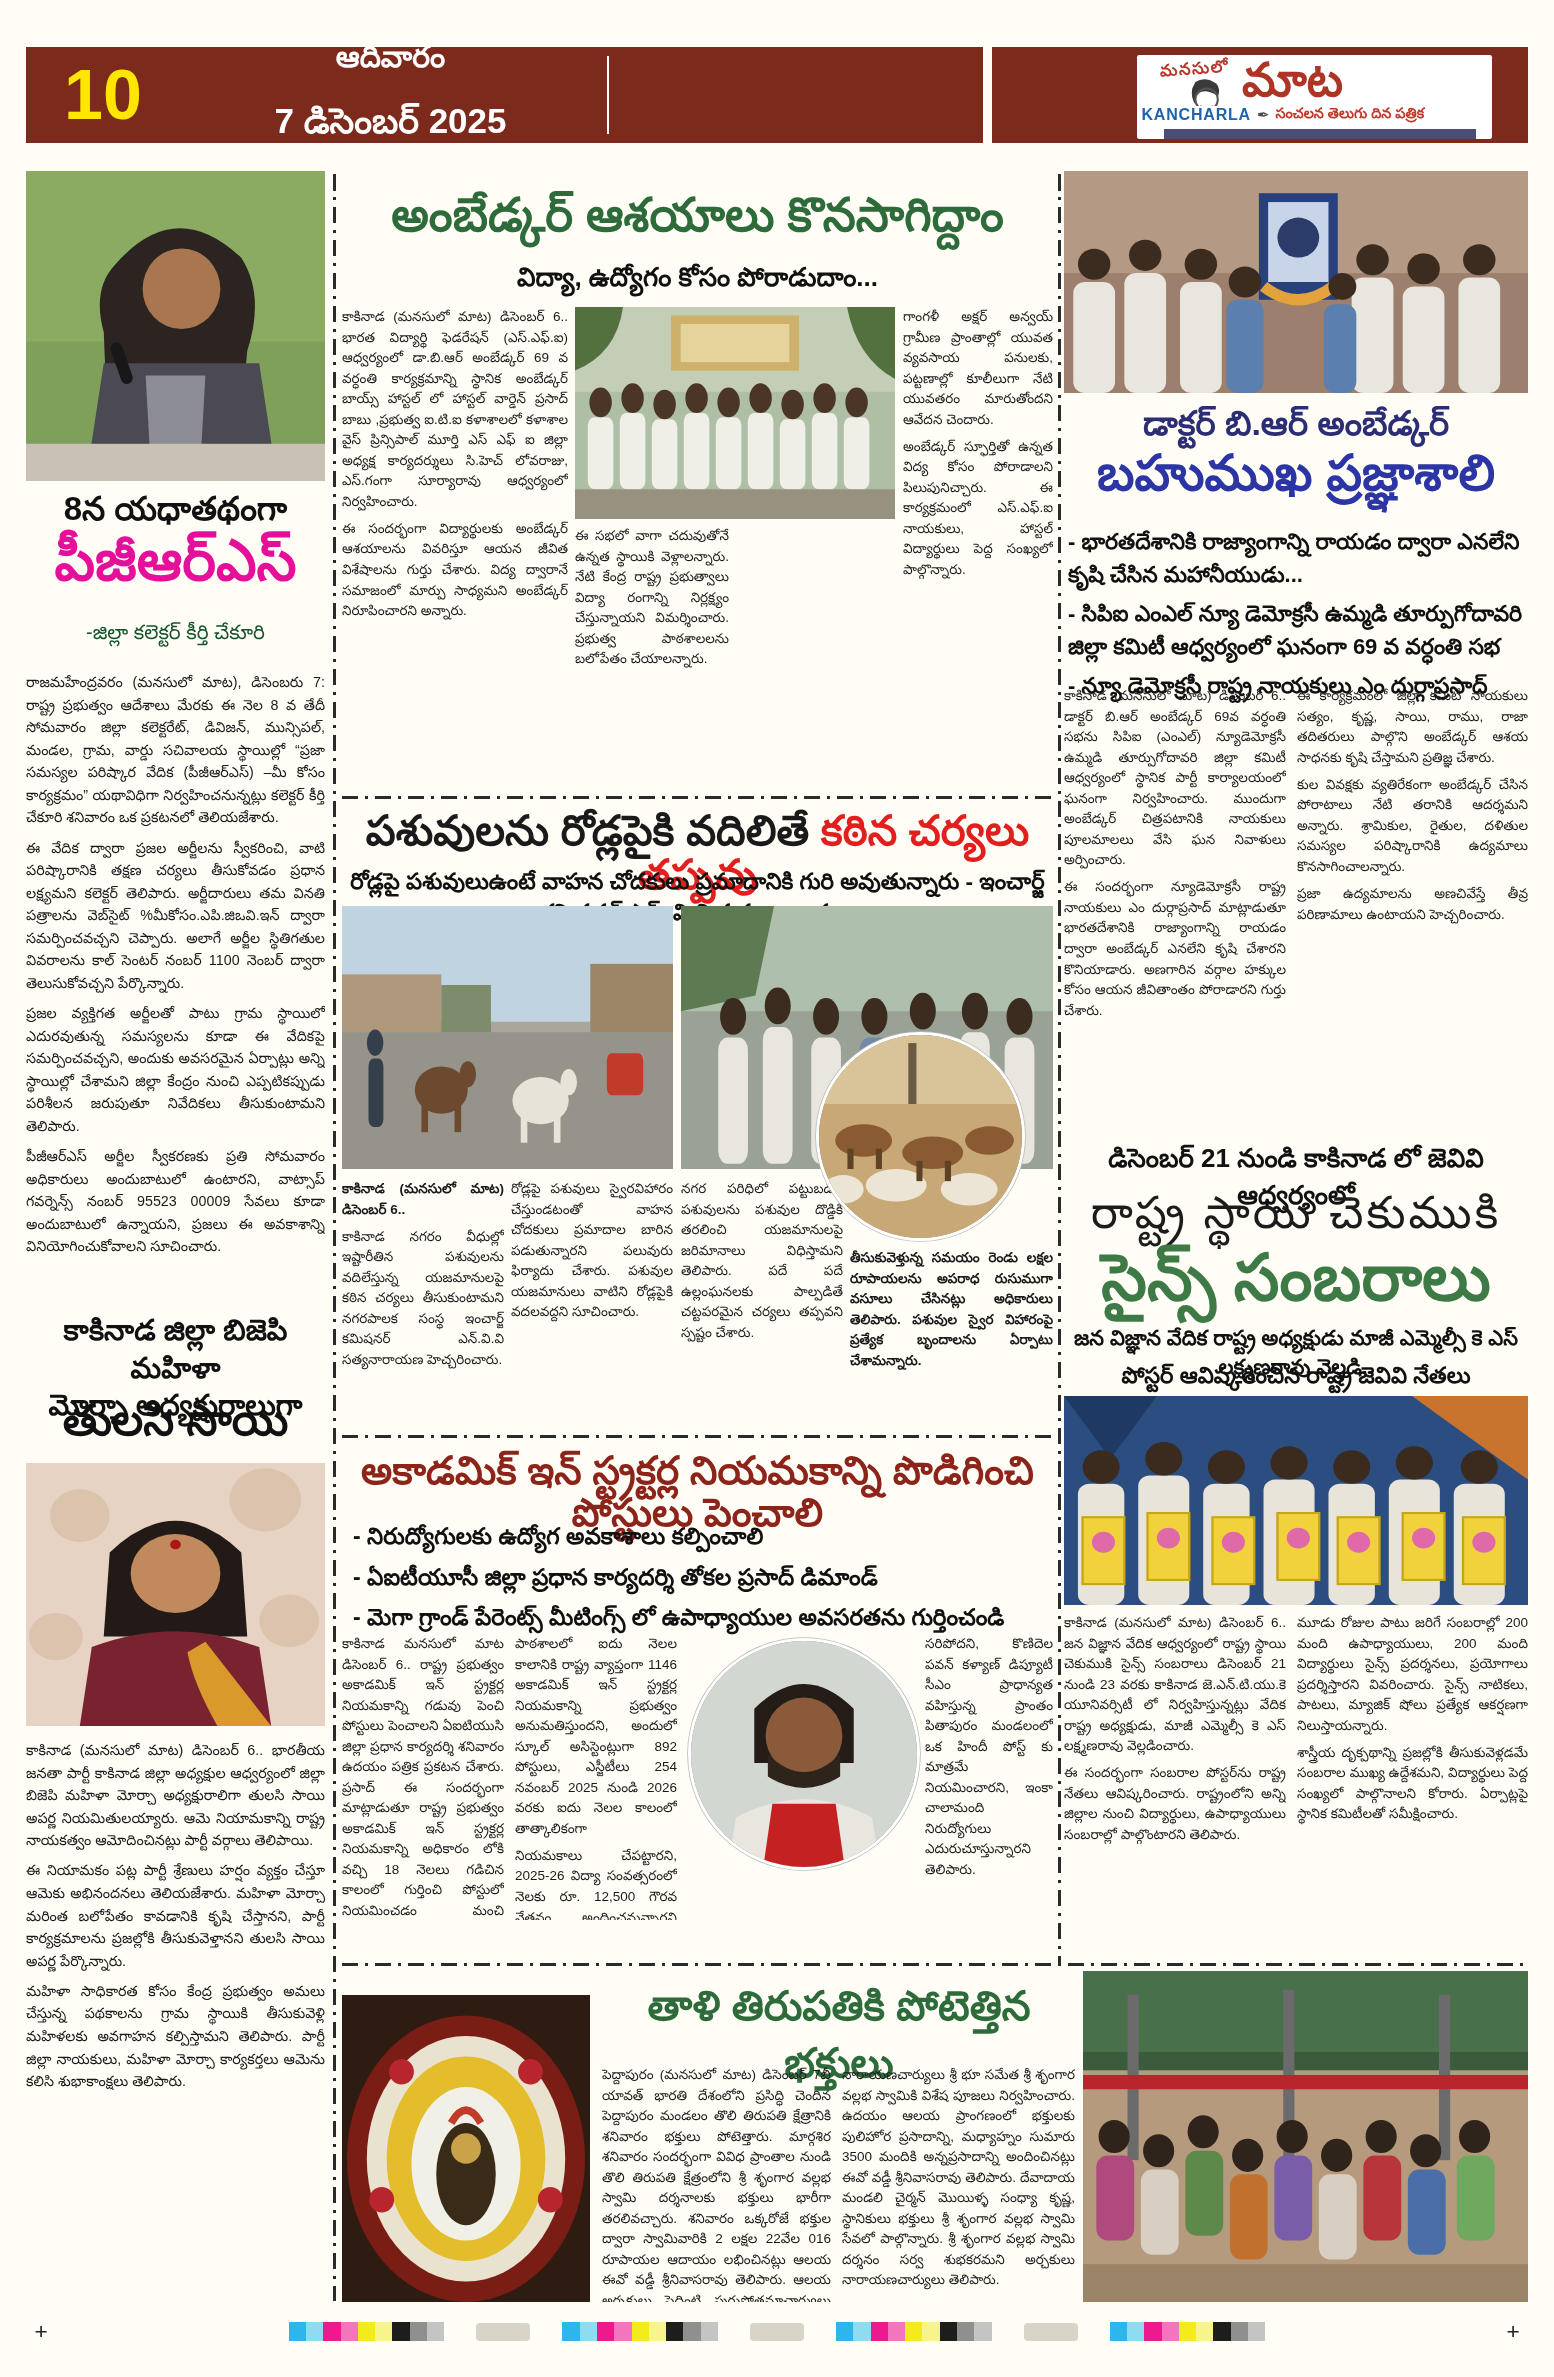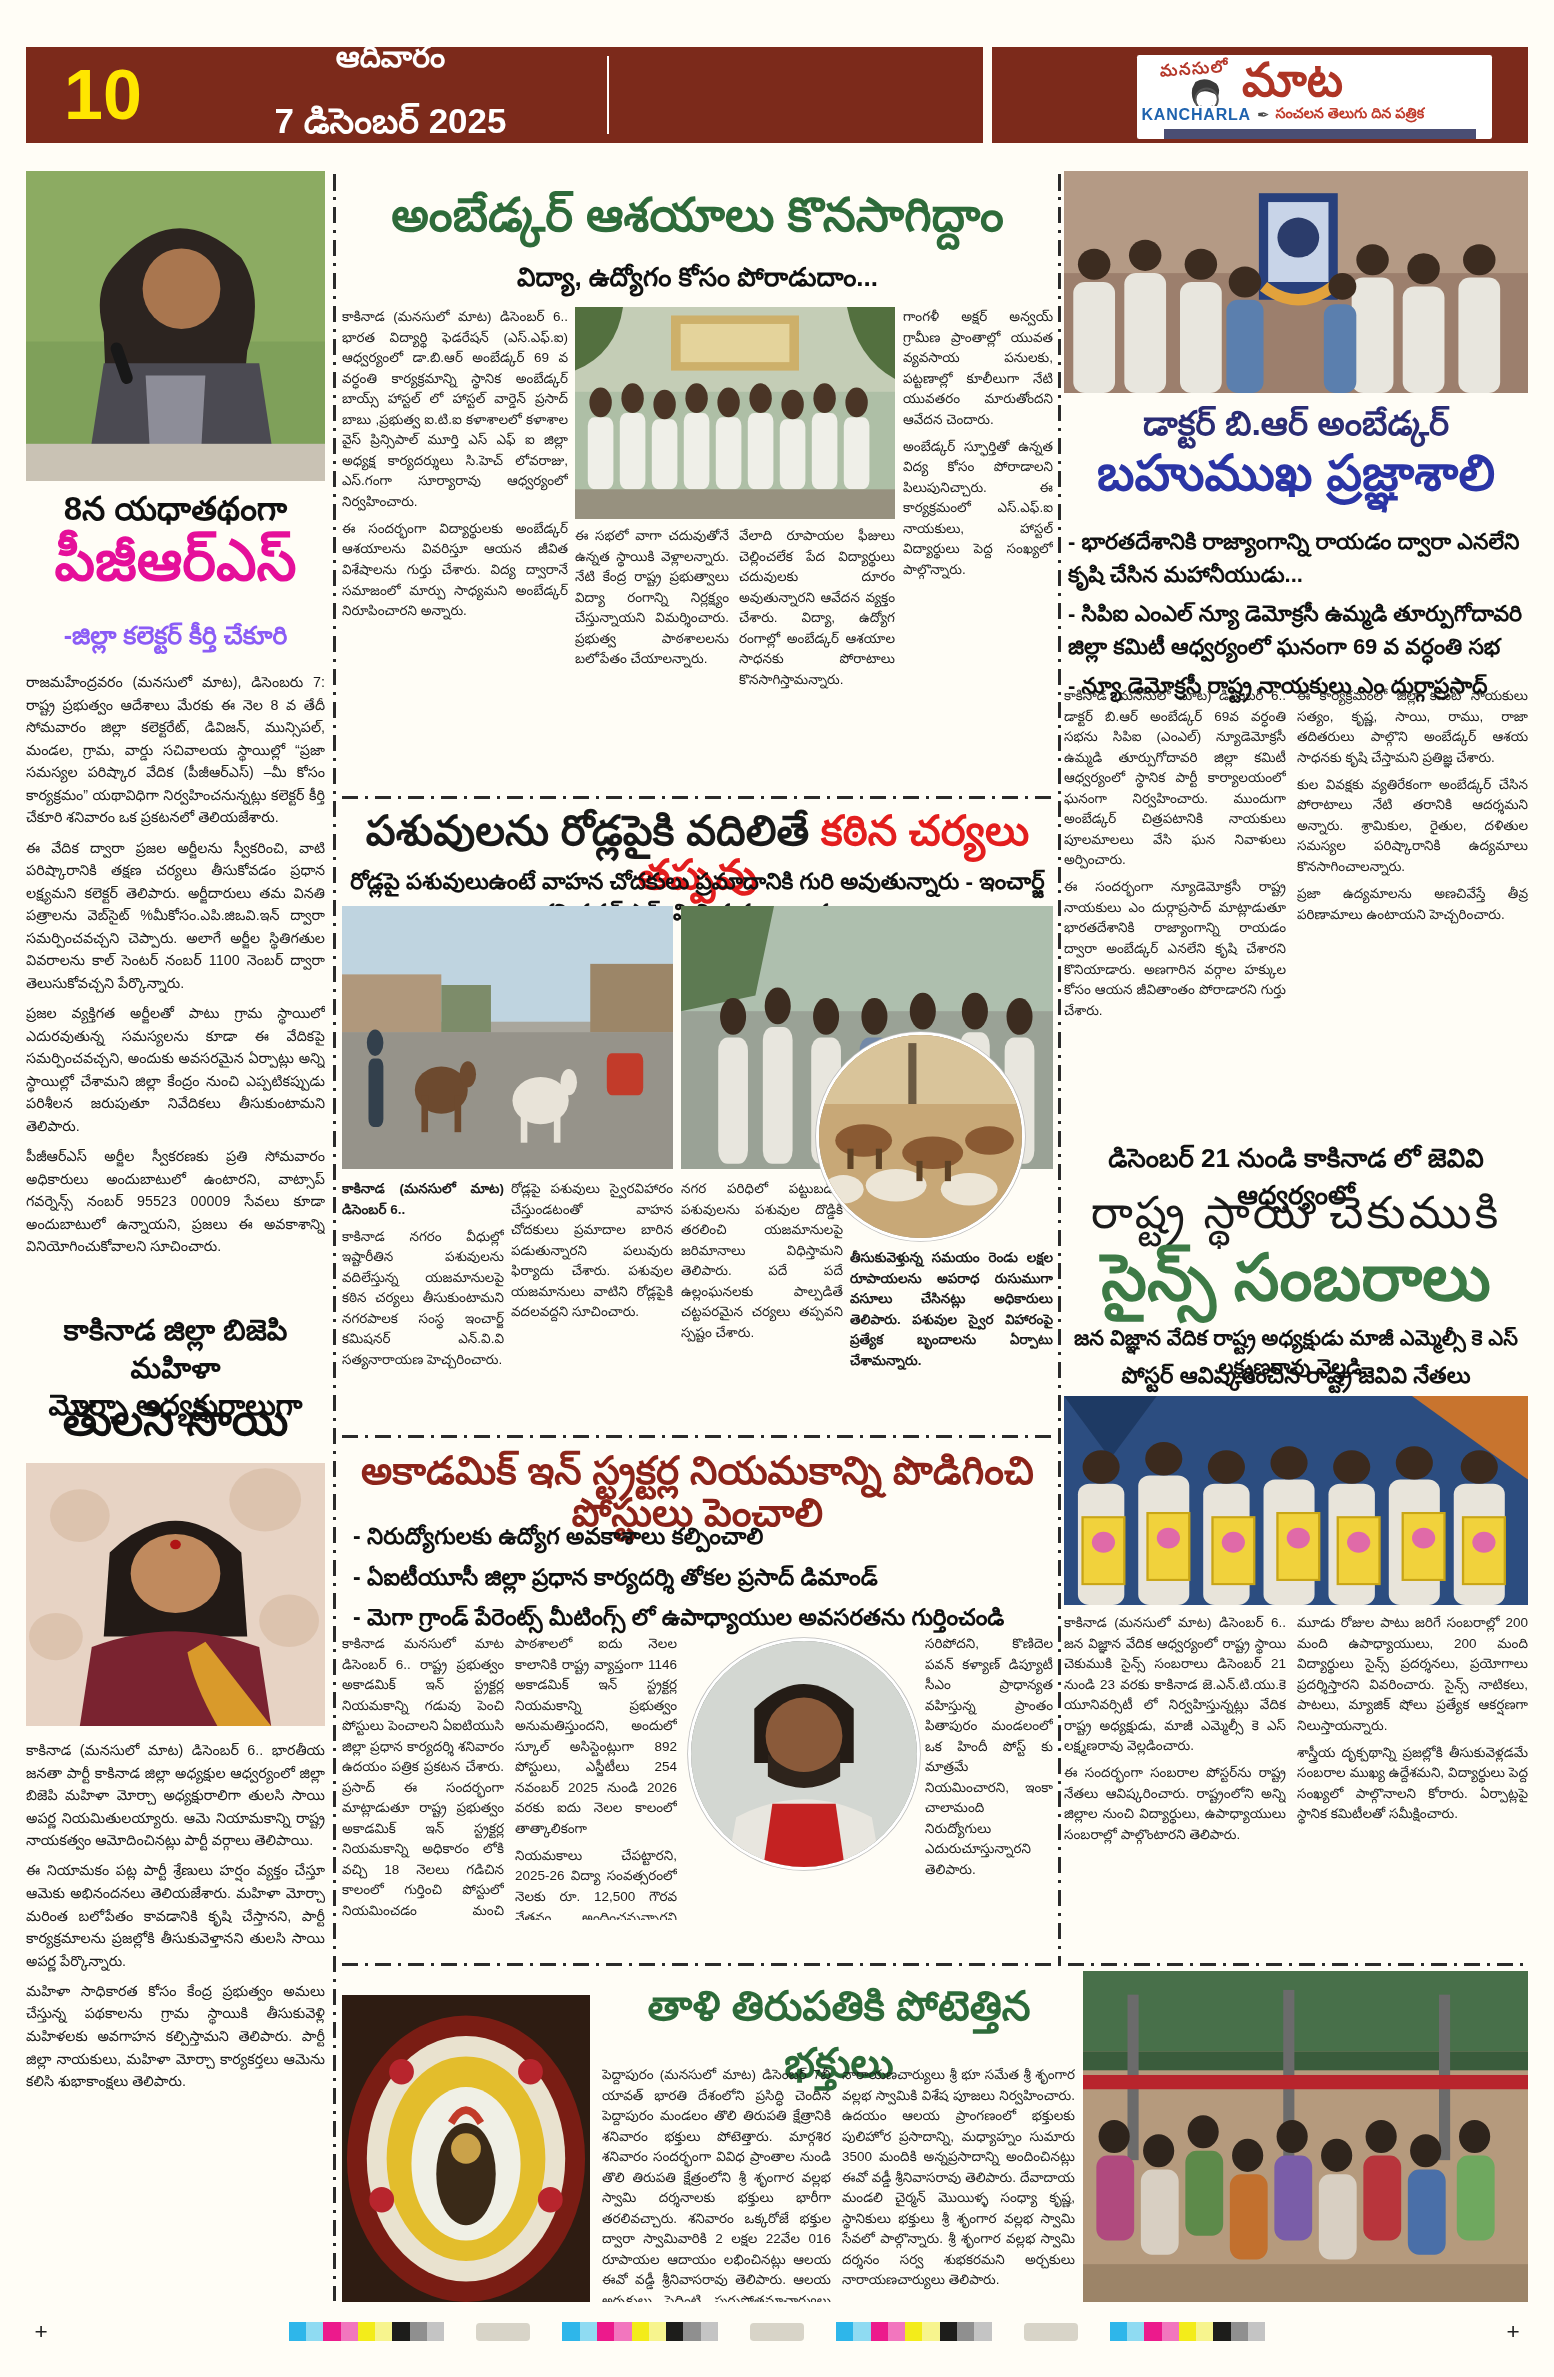--- a/index.html
+++ b/index.html
@@ -34,21 +34,21 @@
   .vdash{width:3px;background:repeating-linear-gradient(180deg,#2b2b2b 0 16.5px,transparent 16.5px 23px,#2b2b2b 23px 26px,transparent 26px 33px);}
   .hdash{height:3px;background:repeating-linear-gradient(90deg,#2b2b2b 0 16.5px,transparent 16.5px 23px,#2b2b2b 23px 26px,transparent 26px 33px);}
   
   .body-txt{font-size:14.3px;line-height:1.58;text-align:justify;overflow:hidden;}
   .body-txt p{margin:0 0 7.5px 0;}
   .body-sm{font-size:13.5px;line-height:1.52;text-align:justify;overflow:hidden;}
   .body-sm p{margin:0 0 6.8px 0;}
   .ctr{text-align:center;}
   .kicker-black{font-size:33px;font-weight:bold;color:#111;}
   .title-magenta{font-size:57px;font-weight:bold;color:#e50f9a;line-height:1.05;}
-  .byline{font-size:25px;font-weight:bold;color:#8b5cf6;}
+  .byline{font-size:20px;font-weight:normal;color:#14532d;}
   .main-title{font-size:47px;font-weight:bold;color:#2e6b3a;line-height:1.05;}
   .main-sub{font-size:26px;font-weight:bold;color:#111;}
   .r-title1{font-size:34px;font-weight:bold;color:#2b2d75;}
   .r-title2{font-size:50px;font-weight:bold;color:#2b35a5;line-height:1.05;}
   .bullets{font-weight:bold;font-size:22px;line-height:1.5;color:#111;}
   .bullets div{margin-bottom:6px;}
   .cattle-title{font-size:42px;font-weight:bold;line-height:1.05;}
   .cattle-red{color:#e31e1e;}
   .cattle-sub{font-size:22.6px;font-weight:bold;color:#111;}
   .acad-title{font-size:39px;font-weight:bold;color:#8c241a;line-height:1.08;}
@@ -189,23 +189,20 @@
           <circle cx="116" cy="43" r="7"></circle>
         <circle cx="136" cy="46" r="7"></circle>
           <circle cx="156" cy="43" r="7"></circle>
           <circle cx="176" cy="45" r="7"></circle>
       </g>
       <rect x="0" y="86" width="200" height="14" fill="#97917f"></rect>
     </svg>
   </div>
   <div class="abs body-sm" style="left:575px;top:526px;width:154px;height:268px;">
     <p>ఈ సభలో వాగా చదువుతోనే ఉన్నత స్థాయికి వెళ్లాలన్నారు. నేటి కేంద్ర రాష్ట్ర ప్రభుత్వాలు విద్యా రంగాన్ని నిర్లక్ష్యం చేస్తున్నాయని విమర్శించారు. ప్రభుత్వ పాఠశాలలను బలోపేతం చేయాలన్నారు.</p>
-  </div>
-  <div class="abs body-sm" style="left:739px;top:526px;width:156px;height:268px;">
-    <p>వేలాది రూపాయల ఫీజులు చెల్లించలేక పేద విద్యార్థులు చదువులకు దూరం అవుతున్నారని ఆవేదన వ్యక్తం చేశారు. విద్యా, ఉద్యోగ రంగాల్లో అంబేడ్కర్ ఆశయాల సాధనకు పోరాటాలు కొనసాగిస్తామన్నారు.</p>
   </div>
   <div class="abs body-sm" style="left:903px;top:307px;width:150px;height:487px;">
     <p>గాంగళీ అక్షర్ అన్వయ్ గ్రామీణ ప్రాంతాల్లో యువత వ్యవసాయ పనులకు, పట్టణాల్లో కూలీలుగా నేటి యువతరం మారుతోందని ఆవేదన చెందారు.</p>
     <p>అంబేడ్కర్ స్ఫూర్తితో ఉన్నత విద్య కోసం పోరాడాలని పిలుపునిచ్చారు. ఈ కార్యక్రమంలో ఎస్.ఎఫ్.ఐ నాయకులు, హాస్టల్ విద్యార్థులు పెద్ద సంఖ్యలో పాల్గొన్నారు.</p>
   </div>
 
   <div class="ph" style="left:1064px;top:171px;width:464px;height:222px;">
     <svg viewBox="0 0 200 100" preserveAspectRatio="none">
       <rect width="200" height="100" fill="#9c7f6d"></rect>
       <rect width="200" height="46" fill="#b49a85"></rect>

